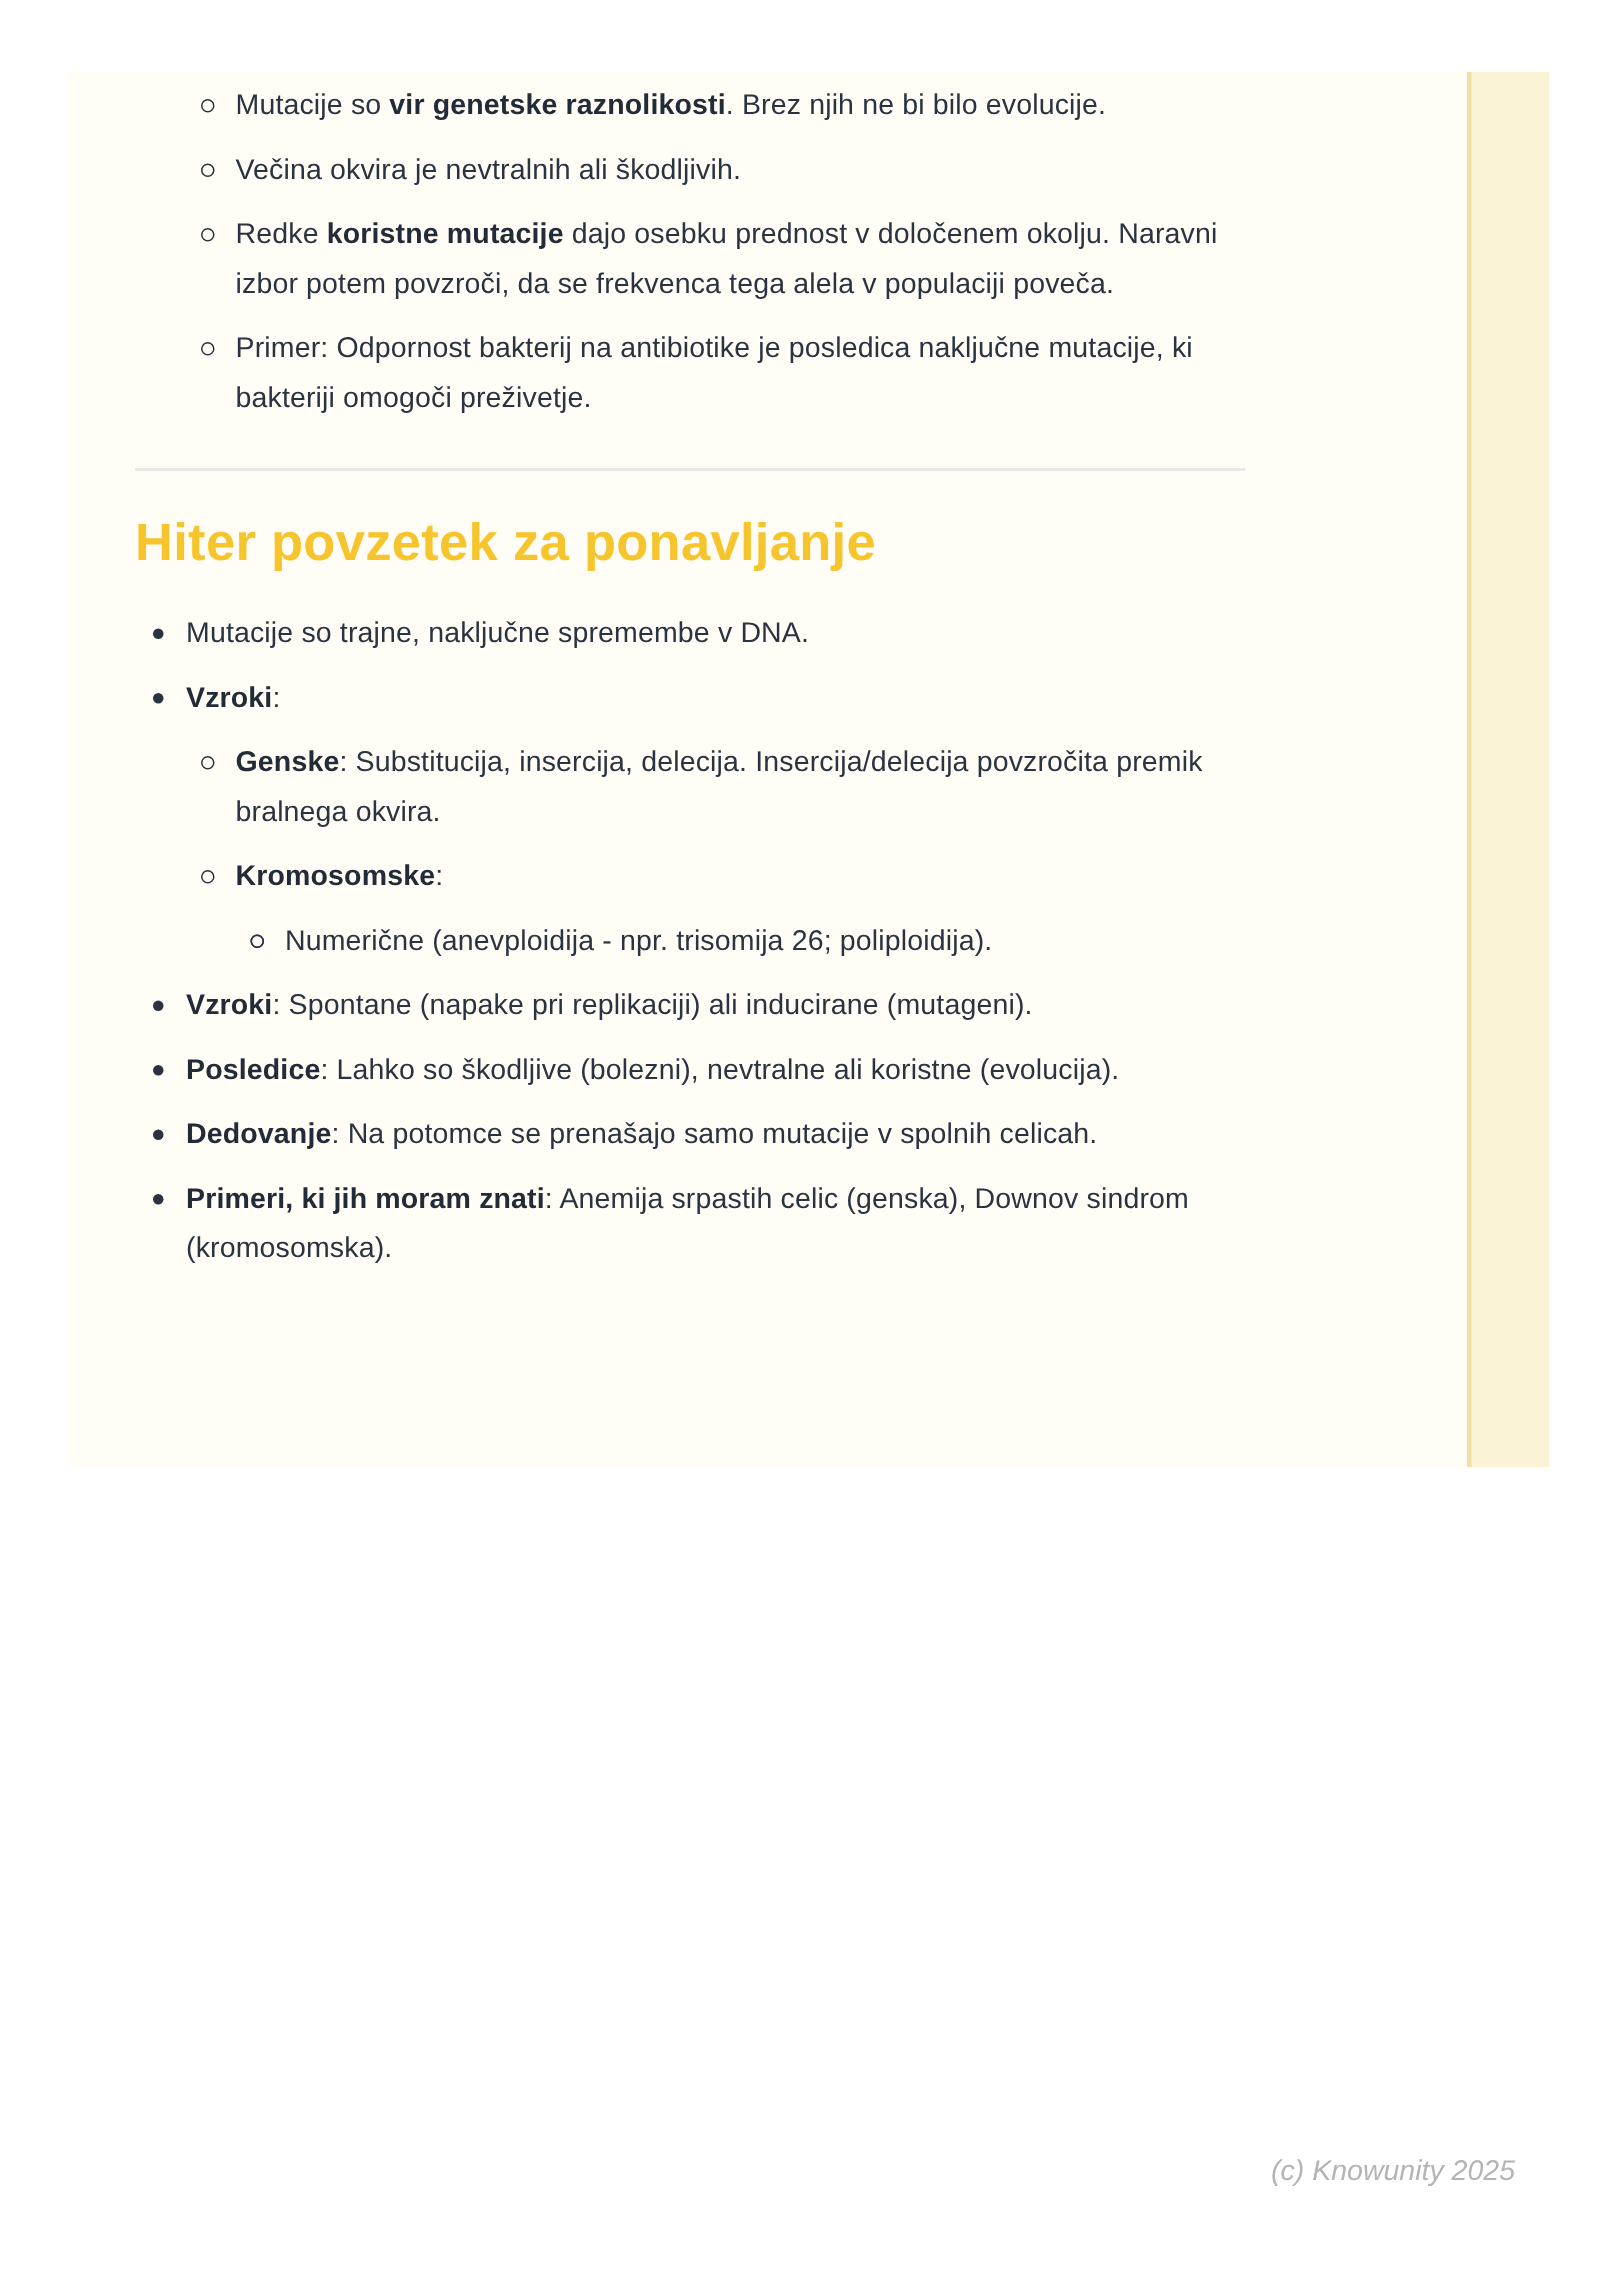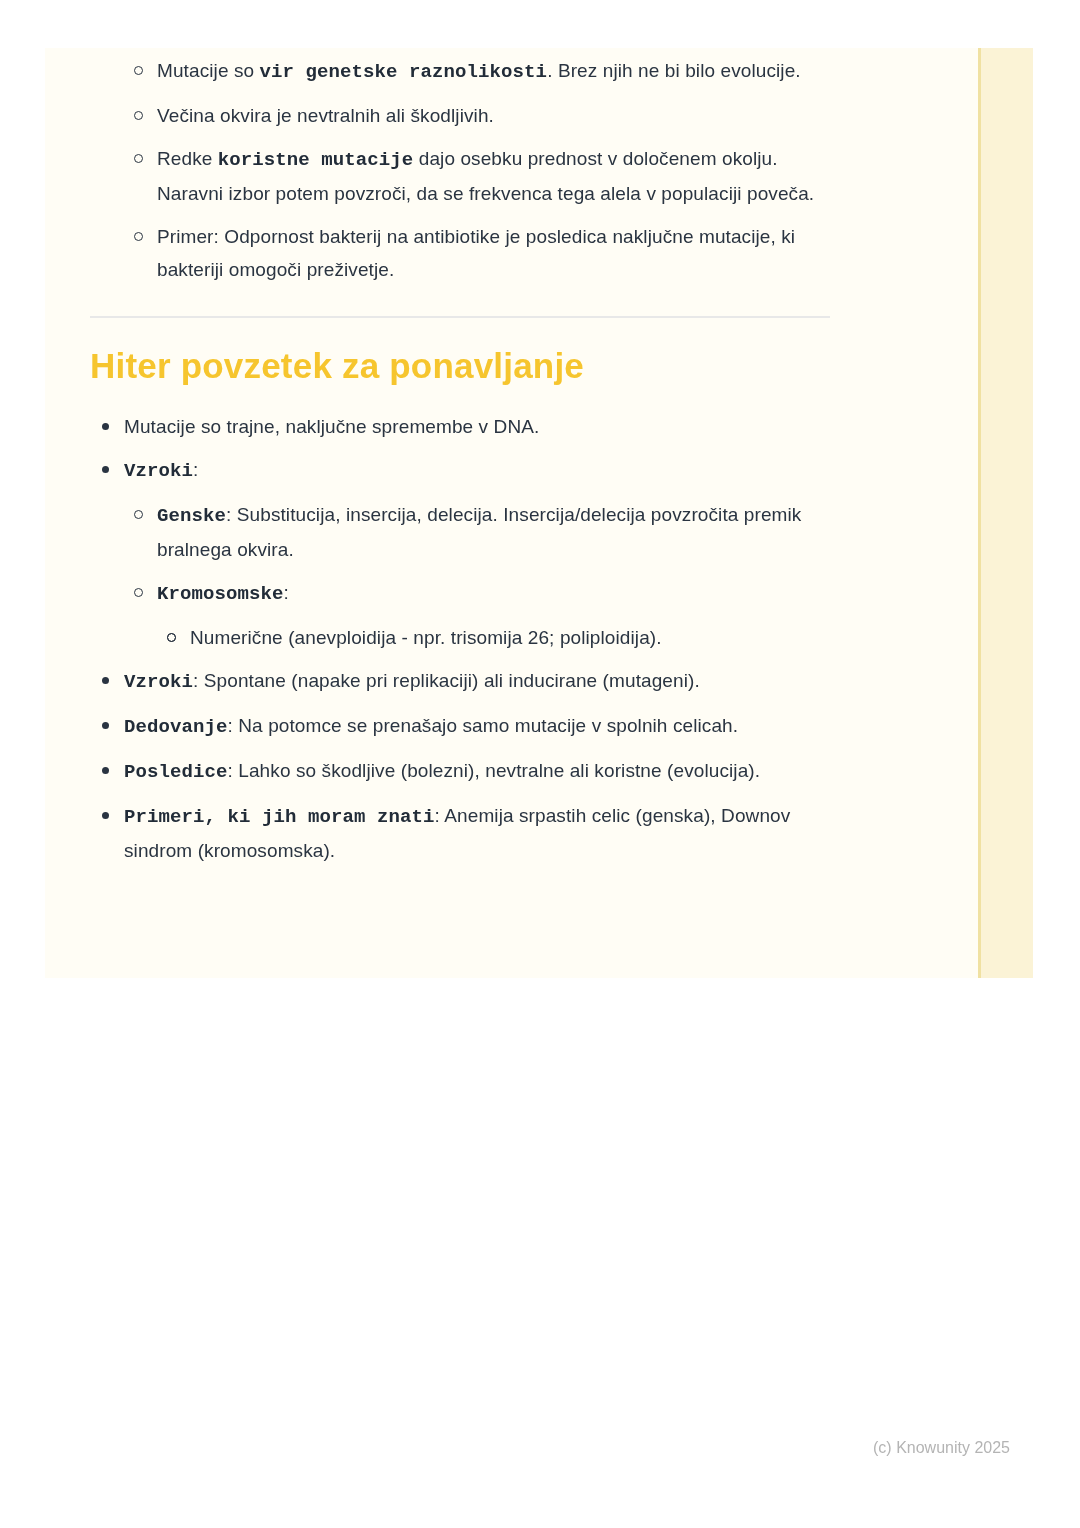--- a/index.html
+++ b/index.html
@@ -27,21 +27,21 @@
     position:absolute;left:0;top:6px;width:933px;
   }
   ul{list-style:none;margin:0;padding:0;}
   .item{
     position:relative;
     font-size:19px;line-height:33px;
     margin-bottom:10px;
     box-sizing:border-box;
     letter-spacing:.1px;
   }
-  .item strong{color:#222c38;font-family:Liberation Mono, monospace;}
+  .item strong{color:#222c38;}
   
   .item.l1{padding-left:79px;width:779px;}
   .item.l2{padding-left:112px;width:770px;}
   .item.l3{padding-left:145px;width:880px;}
   .bullet{position:absolute;display:block;}
   .bullet.disc{
     left:57px;top:13px;width:7px;height:7px;
     background:#2a3441;border-radius:50%;
   }
   .item.l2 > .bullet.circle{left:89px;}
@@ -57,22 +57,23 @@
     border-top:2px solid #e8e8e8;
   }
   .section-heading{
     margin:30px 0 26px 45px;
     font-size:35px;line-height:36px;font-weight:bold;
     color:#f6c52e;
     letter-spacing:.2px;
   }
   .footer-credit{
     position:absolute;right:70px;top:1438px;
-    font-size:16px;line-height:20px;
+    font-size:19px;line-height:20px;
     color:#b4b4b4;
+    font-style:italic;
   }
 </style>
 </head>
 <body>
 
 <div class="card">
   <div class="accent-stripe"></div>
   <div class="content">
 
     <ul id="intro-list">
@@ -87,21 +88,21 @@
     <h2 class="section-heading">Hiter povzetek za ponavljanje</h2>
 
     <ul id="summary-list">
         <li class="item l1"><span class="bullet disc"></span><span><span>Mutacije so trajne, naključne spremembe v DNA.</span></span></li>
         <li class="item l1"><span class="bullet disc"></span><span><strong>Vzroki</strong><span>:</span></span></li>
         <li class="item l2"><span class="bullet circle"></span><span><strong>Genske</strong><span>: Substitucija, insercija, delecija. Insercija/delecija povzročita premik bralnega okvira.</span></span></li>
         <li class="item l2"><span class="bullet circle"></span><span><strong>Kromosomske</strong><span>:</span></span></li>
         <li class="item l3"><span class="bullet circle"></span></li>
         <li class="item l3"><span class="bullet circle"></span><span><span>Numerične (anevploidija - npr. trisomija 26; poliploidija).</span></span></li>
         <li class="item l1"><span class="bullet disc"></span><span><strong>Vzroki</strong><span>: Spontane (napake pri replikaciji) ali inducirane (mutageni).</span></span></li>
+        <li class="item l1"><span class="bullet disc"></span><span><strong>Posledice</strong><span>: Lahko so škodljive (bolezni), nevtralne ali koristne (evolucija).</span></span></li>
         <li class="item l1"><span class="bullet disc"></span><span><strong>Dedovanje</strong><span>: Na potomce se prenašajo samo mutacije v spolnih celicah.</span></span></li>
-        <li class="item l1"><span class="bullet disc"></span><span><strong>Posledice</strong><span>: Lahko so škodljive (bolezni), nevtralne ali koristne (evolucija).</span></span></li>
         <li class="item l1"><span class="bullet disc"></span><span><strong>Primeri, ki jih moram znati</strong><span>: Anemija srpastih celic (genska), Downov sindrom (kromosomska).</span></span></li>
       </ul>
 
   </div>
 </div>
 
 <div class="footer-credit">(c) Knowunity 2025</div>
 
 </body></html>

